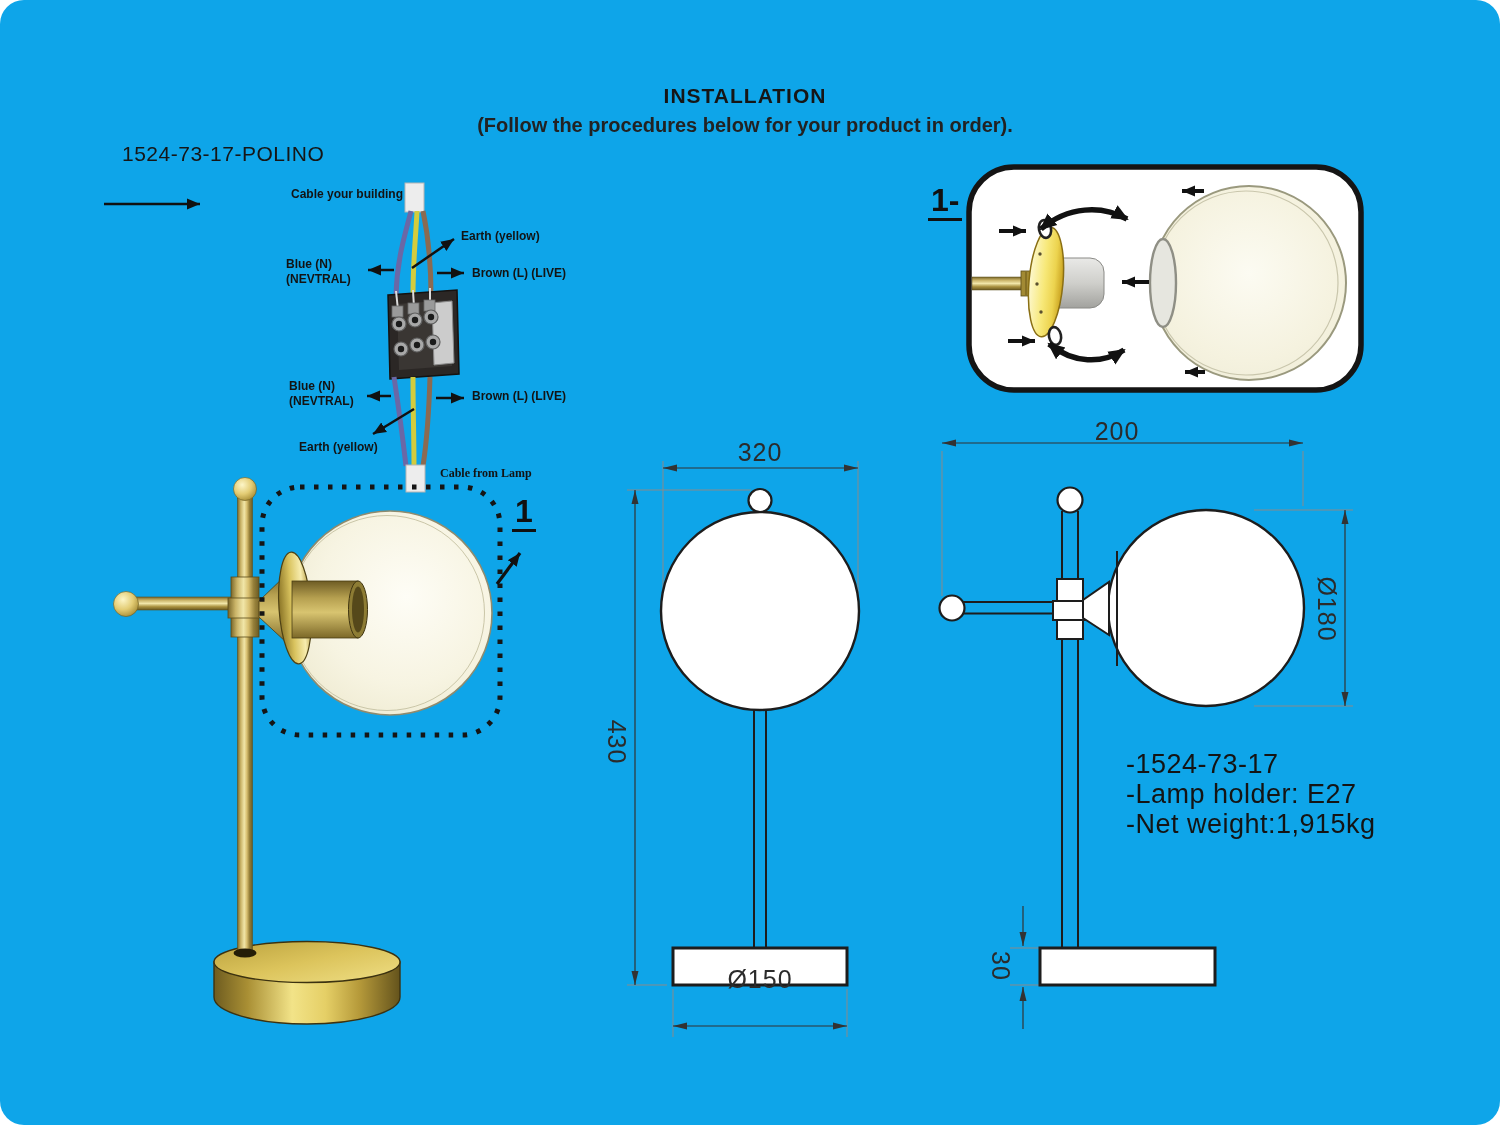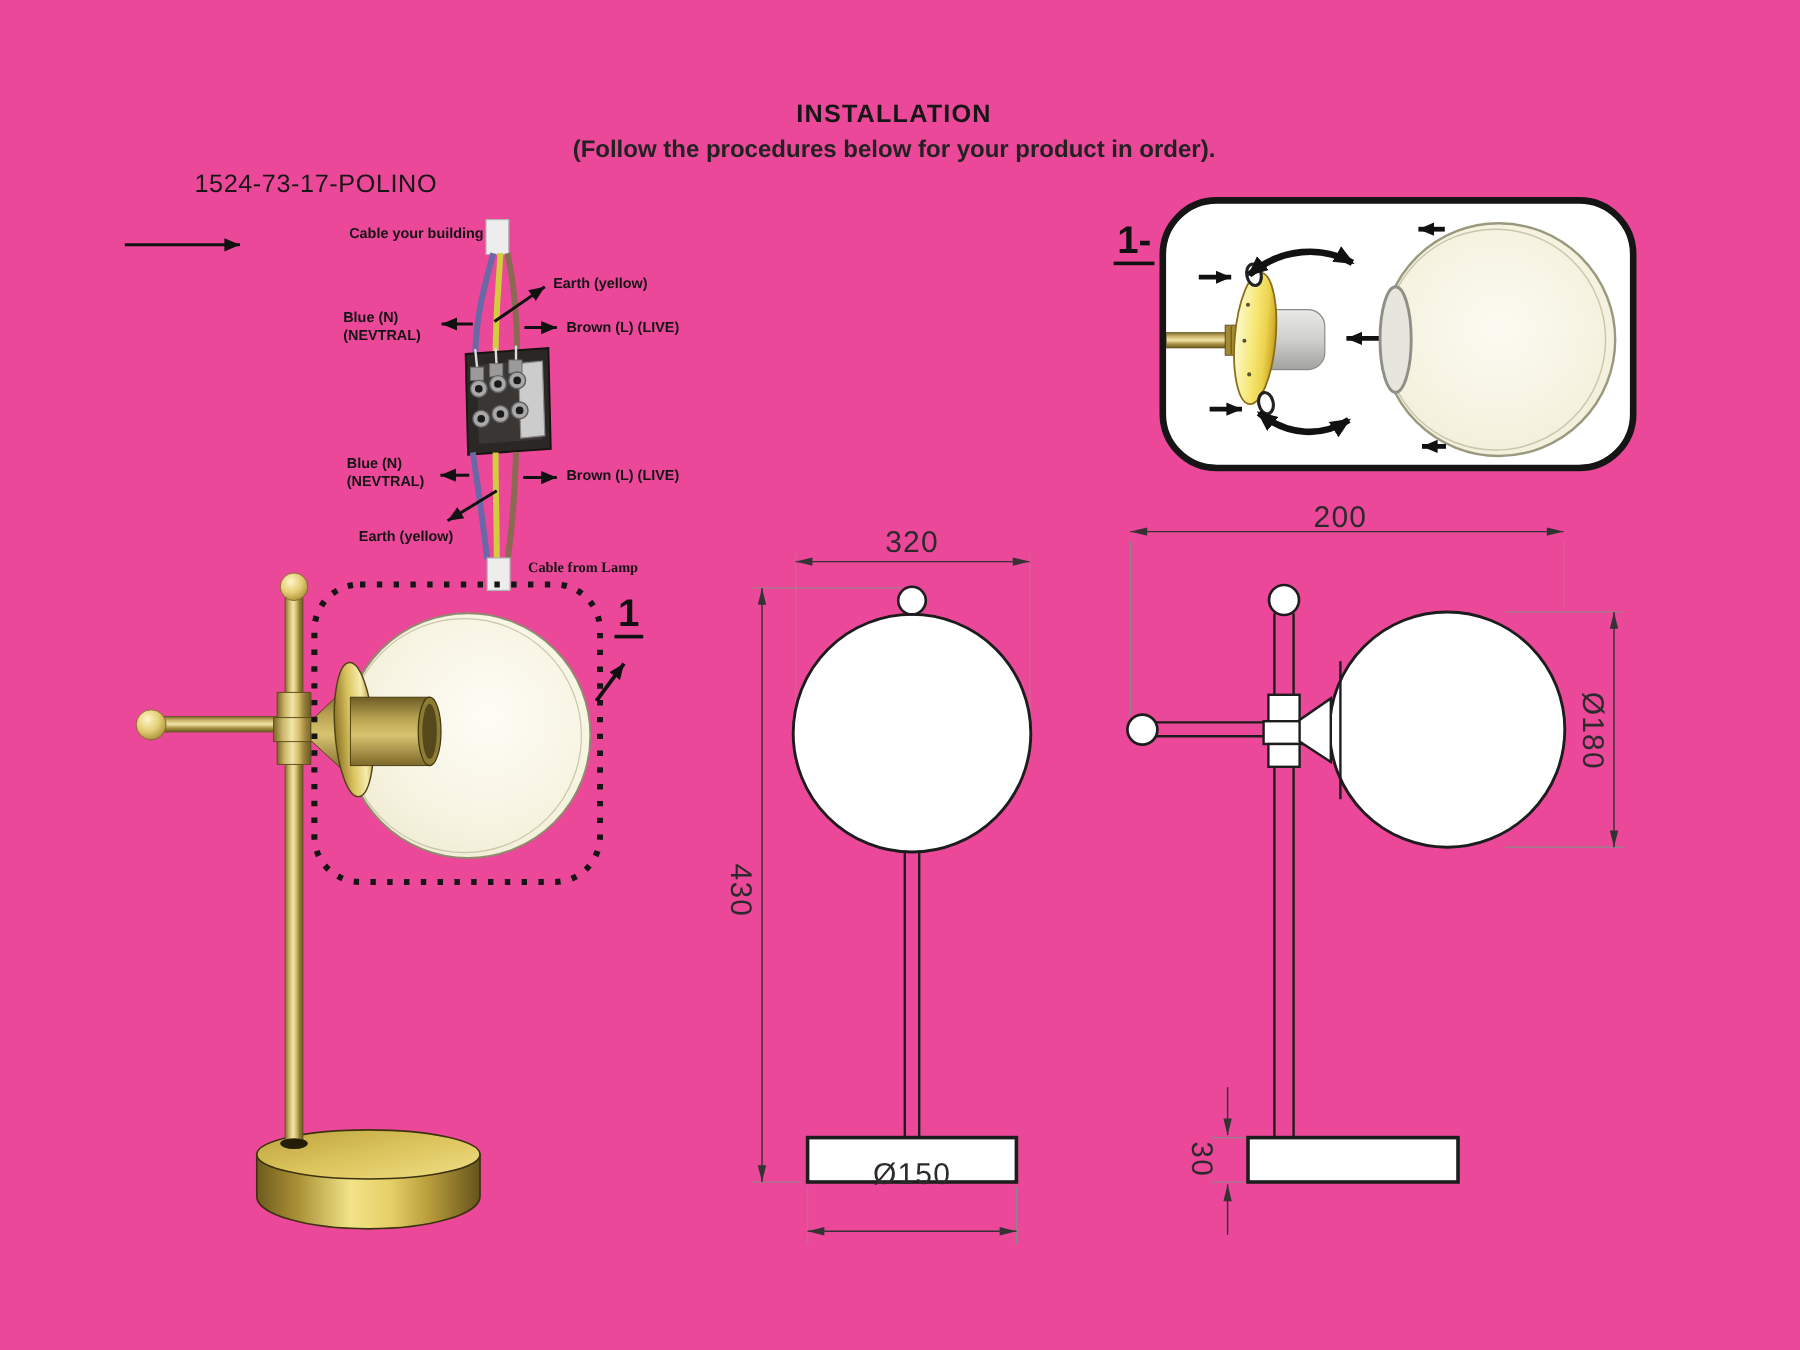--- a/index.html
+++ b/index.html
@@ -1,22 +1,22 @@
 <!DOCTYPE html>
 <html><head>
 <meta charset="utf-8">
 <style>
   html,body{margin:0;padding:0;background:#ffffff;}
-  #sheet{position:relative;width:1500px;height:1125px;background:#ec4899;overflow:hidden;
-         font-family:"Liberation Sans",sans-serif;}
+  #sheet{position:relative;width:1500px;height:1125px;background:#0ea5e9;overflow:hidden;
+         font-family:"Liberation Sans",sans-serif;border-radius:24px;}
   #art{position:absolute;left:0;top:0;z-index:0;}
   .t{position:absolute;z-index:2;color:#161616;white-space:nowrap;font-family:"Liberation Sans",sans-serif;}
   .title{left:345px;top:84px;width:800px;text-align:center;font-size:21px;font-weight:600;letter-spacing:1px;}
   .subtitle{left:345px;top:114px;width:800px;text-align:center;font-size:20px;font-weight:700;color:#222;}
-  .pcode{left:122px;top:142px;font-size:21px;font-weight:400;letter-spacing:.5px;margin-left:40px;}
+  .pcode{left:122px;top:142px;font-size:21px;font-weight:400;letter-spacing:.5px;}
   .wl{font-size:12px;font-weight:700;line-height:1.25;color:#131313;}
   .dim{font-size:25px;font-weight:400;color:#2b2b2b;letter-spacing:1px;text-align:center;width:100px;height:30px;line-height:30px;}
   .vert{transform:rotate(90deg);transform-origin:center center;}
   .callout{font-size:32px;font-weight:800;line-height:1;border-bottom:3.5px solid #111;padding:0 3px 2px;color:#111;}
   .spec{font-size:27px;letter-spacing:.5px;color:#141414;line-height:30px;}
 </style>
 </head>
 <body>
 
 <div id="sheet">
@@ -284,14 +284,19 @@
 <div class="t callout" style="left:512px;top:495px;">1</div>
 <div class="t callout" style="left:928px;top:184px;">1-</div>
 
 <div class="t dim" style="left:710px;top:437px;">320</div>
 <div class="t dim vert" style="left:567px;top:727px;">430</div>
 <div class="t dim" style="left:705px;top:964px;width:110px;">Ø150</div>
 <div class="t dim" style="left:1067px;top:416px;">200</div>
 <div class="t dim vert" style="left:1277px;top:594px;">Ø180</div>
 <div class="t dim vert" style="left:951px;top:951px;">30</div>
 
-
+<div class="t" style="left:1126px;top:749px;">
+  <div class="spec">-1524-73-17</div>
+  <div class="spec">-Lamp holder: E27</div>
+  <div class="spec">-Net weight:1,915kg</div>
 </div>
 
+</div>
+
 </body></html>

